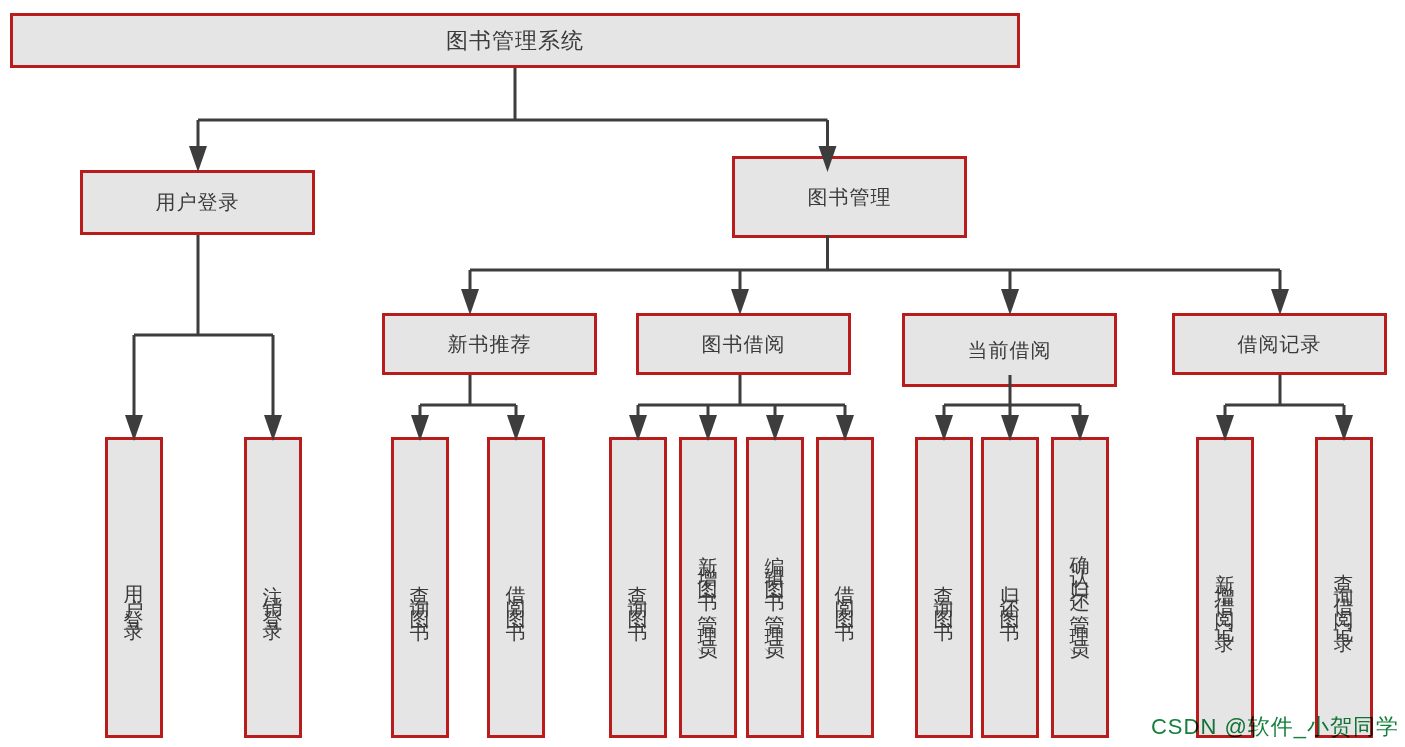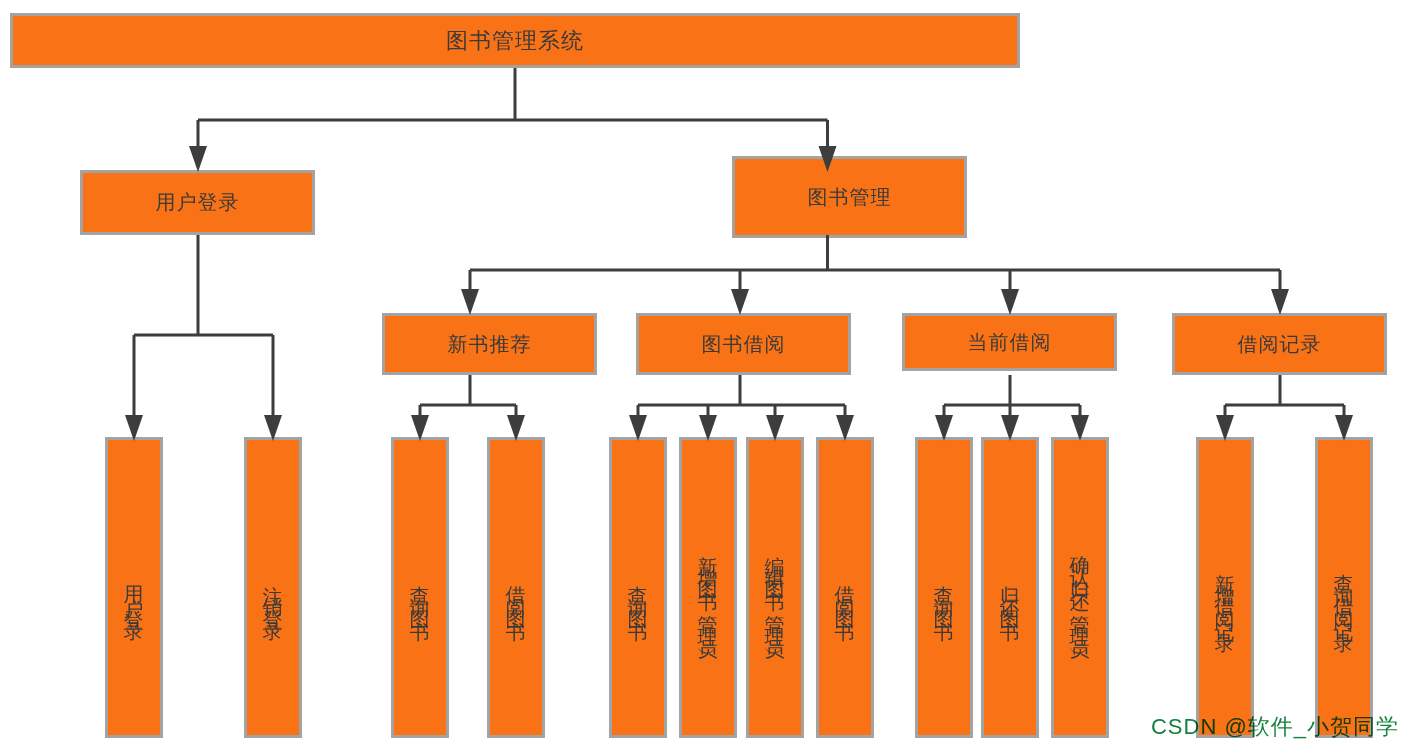--- a/index.html
+++ b/index.html
@@ -10,22 +10,22 @@
     position: relative;
     width: 1405px;
     height: 747px;
     background: #ffffff;
     font-family: "Liberation Sans", sans-serif;
     overflow: hidden;
   }
   .node {
     position: absolute;
     box-sizing: border-box;
-    background: #f97316;
-    border: 3px solid #a3a3a3;
+    background: #e5e5e5;
+    border: 3px solid #b91c1c;
     color: #3a3a3a;
     display: flex;
     align-items: center;
     justify-content: center;
     z-index: 2;
   }
   .hnode span {
     font-size: 20px;
     letter-spacing: 1px;
     white-space: nowrap;
@@ -75,21 +75,21 @@
 <div class="node hnode" style="left:710px; top:156px; width:235px; height:82px;margin-left:22px;">
   <span>图书管理</span>
 </div>
 
 <div class="node hnode" style="left:362px; top:313px; width:215px; height:62px;margin-left:20px;">
   <span>新书推荐</span>
 </div>
 <div class="node hnode" style="left:636px; top:313px; width:215px; height:62px;font-family:Liberation Mono, monospace;">
   <span>图书借阅</span>
 </div>
-<div class="node hnode" style="left:902px; top:313px; width:215px; height:58px;">
+<div class="node hnode" style="left:902px; top:313px; width:215px; height:74px;">
   <span>当前借阅</span>
 </div>
 <div class="node hnode" style="left:1172px; top:313px; width:215px; height:62px;">
   <span>借阅记录</span>
 </div>
 
 <div class="node vnode" style="left:105px; top:437px; width:58px; height:301px;">
   <span>用户登录</span>
 </div>
 <div class="node vnode" style="left:244px; top:437px; width:58px; height:301px;">

